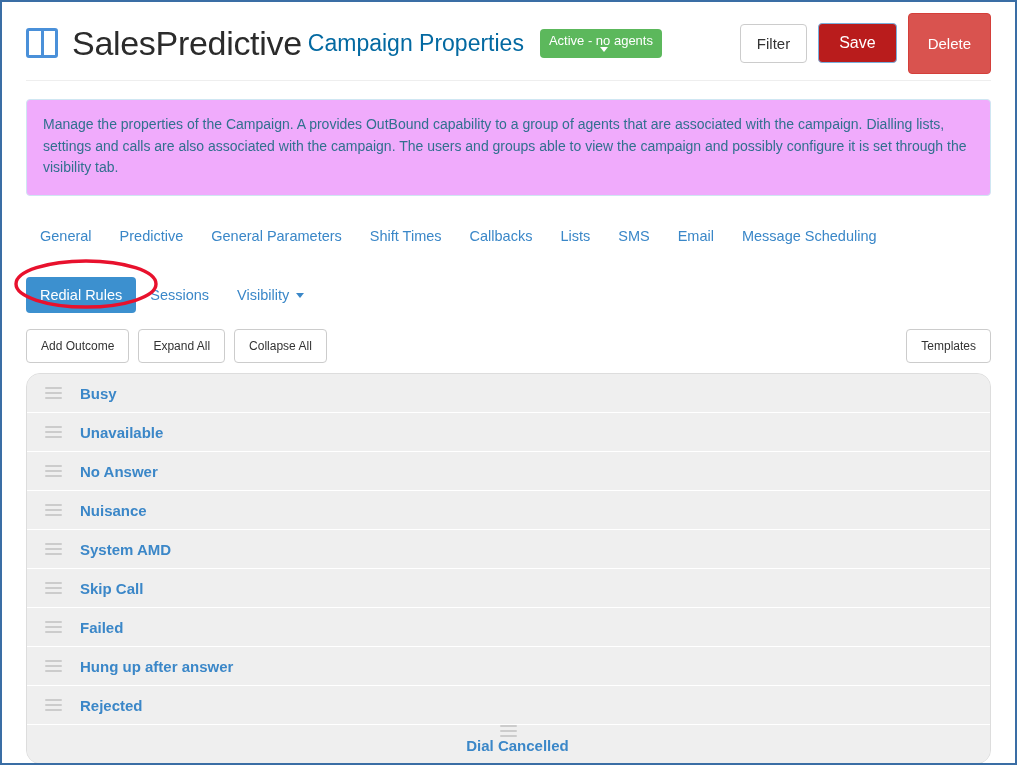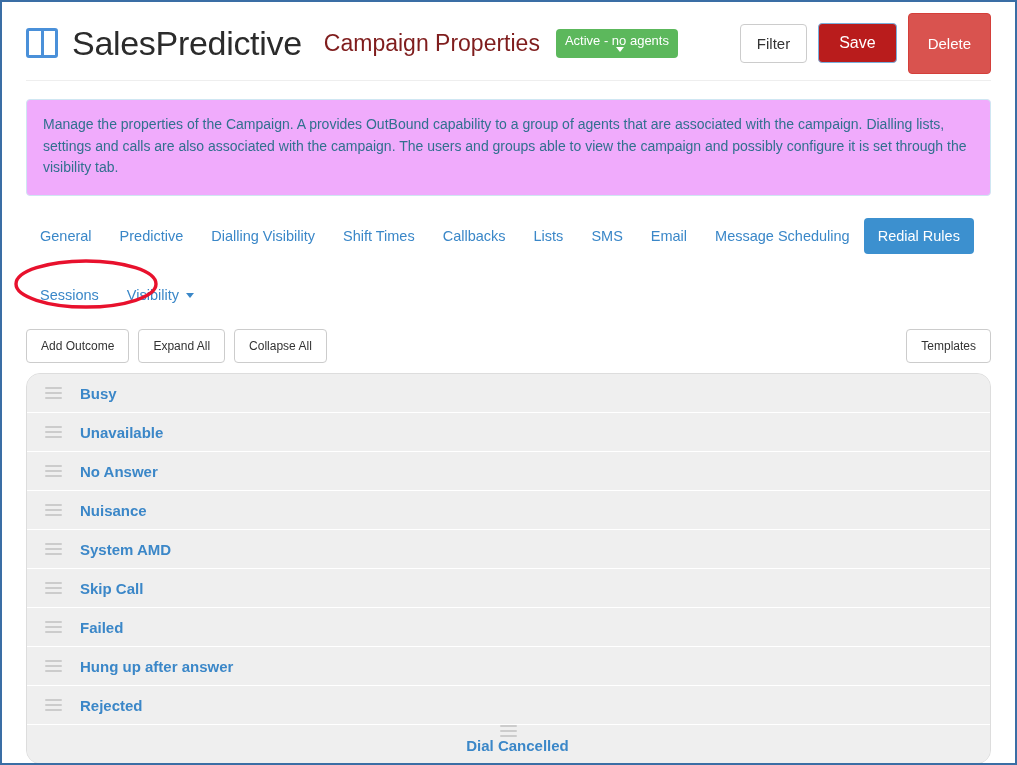--- a/index.html
+++ b/index.html
@@ -58,22 +58,22 @@
   }
   .brand-title {
     font-size: 34px;
     color: #2b2b2b;
     font-weight: normal;
     letter-spacing: -0.3px;
     white-space: nowrap;
   }
   .page-subtitle {
     font-size: 23px;
-    color: #7f1d1d;
-    margin-left: 22px;
+    color: #0369a1;
+    margin-left: 6px;
     white-space: nowrap;
   }
   .status-badge {
     margin-left: 16px;
     background: #5cb85c;
     color: #ffffff;
     font-size: 13px;
     padding: 5px 9px 6px 9px;
     border-radius: 4px;
     white-space: nowrap;
@@ -265,21 +265,21 @@
     <div class="info-panel">Manage the properties of the Campaign. A provides OutBound capability to a group of agents that are associated with the campaign. Dialling lists, settings and calls are also associated with the campaign. The users and groups able to view the campaign and possibly configure it is set through the visibility tab.</div>
 
     <div class="tabs">
       <div class="tab">
           <span>General</span>
         </div>
       <div class="tab">
           <span>Predictive</span>
         </div>
       <div class="tab">
-          <span>Dialling Visibility</span>
+          <span>General Parameters</span>
         </div>
       <div class="tab">
           <span>Shift Times</span>
         </div>
       <div class="tab">
           <span>Callbacks</span>
         </div>
       <div class="tab">
           <span>Lists</span>
         </div>

